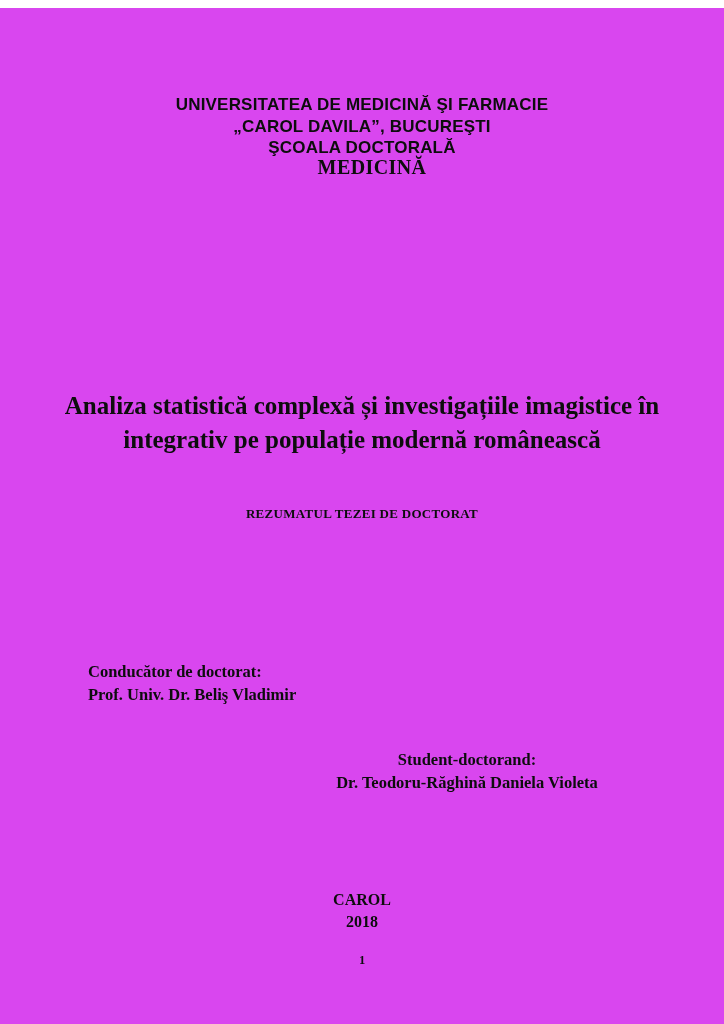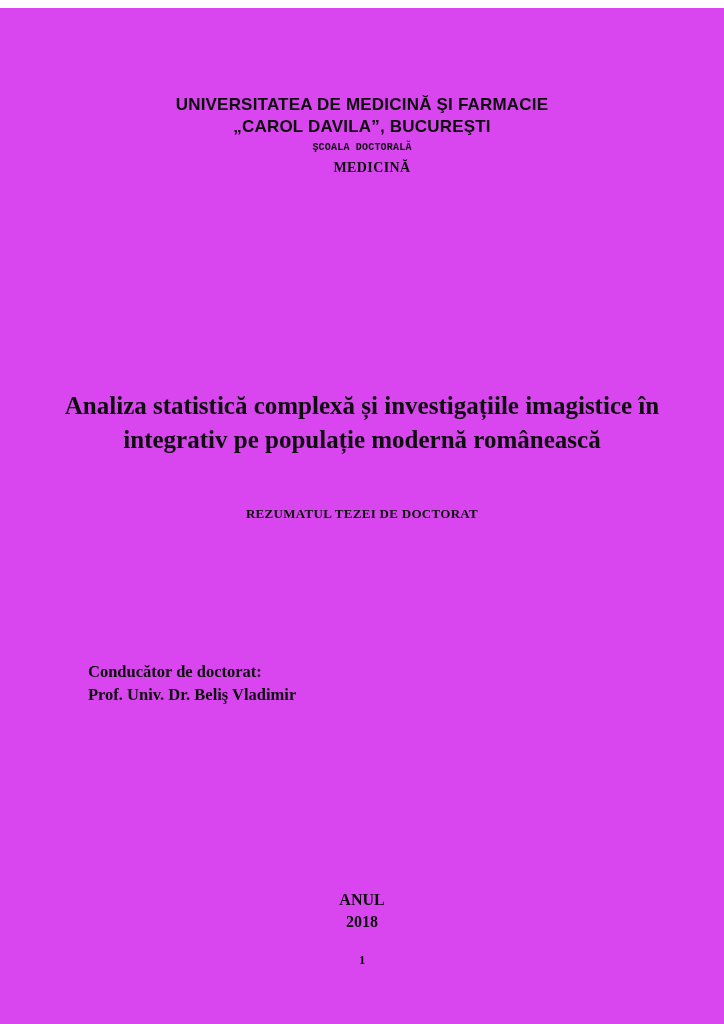--- a/index.html
+++ b/index.html
@@ -26,30 +26,30 @@
     text-align: center;
   }
   .header-line-sans {
     font-family: "Liberation Sans", sans-serif;
     font-weight: bold;
     font-size: 17px;
     line-height: 22px;
     letter-spacing: 0.2px;
   }
   .header-line-sans-small {
-    font-family: Liberation Mono, monospace;
+    font-family: Liberation Sans, sans-serif;
     font-weight: bold;
-    font-size: 10px;
+    font-size: 17px;
     line-height: 20px;
     letter-spacing: 0.2px;
   }
   .header-line-serif-small {
     font-family: "Liberation Serif", serif;
     font-weight: bold;
-    font-size: 14px;
+    font-size: 20px;
     line-height: 19px;
     letter-spacing: 0.4px;
     padding-left: 20px;
   }
 
   
   .title-block {
     position: absolute;
     top: 381px;
     left: 42px;
@@ -141,21 +141,25 @@
     <div>integrativ pe populație modernă românească</div>
   </div>
 
   <div class="subtitle">REZUMATUL TEZEI DE DOCTORAT</div>
 
   <div class="advisor">
     <div>Conducător de doctorat:</div>
     <div>Prof. Univ. Dr. Beliş Vladimir</div>
   </div>
 
+  <div class="student">
+    <div>Student-doctorand:</div>
+    <div>Dr. Teodoru-Răghină Daniela Violeta</div>
+  </div>
 
   <div class="year">
-    <div>ANUL</div>
+    <div>CAROL</div>
     <div>2018</div>
   </div>
 
   <div class="page-number">1</div>
 
 </div>
 
 </body></html>

